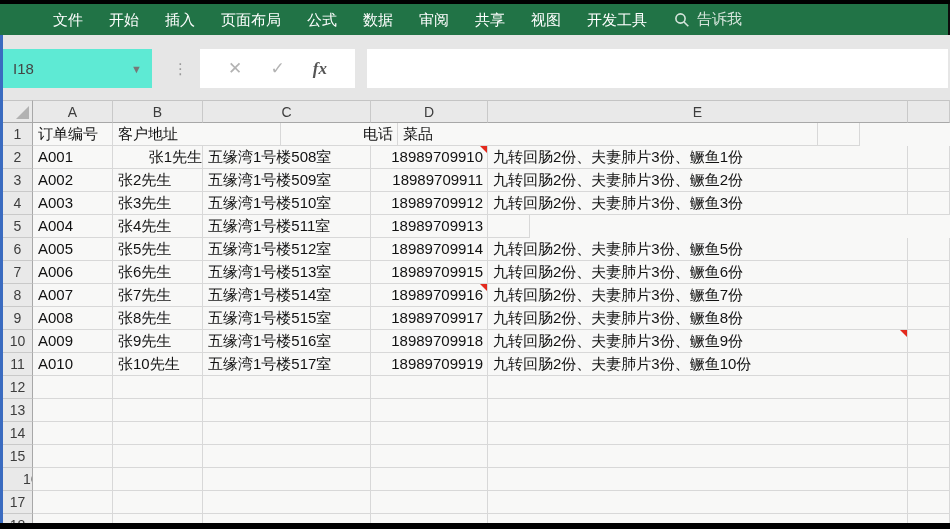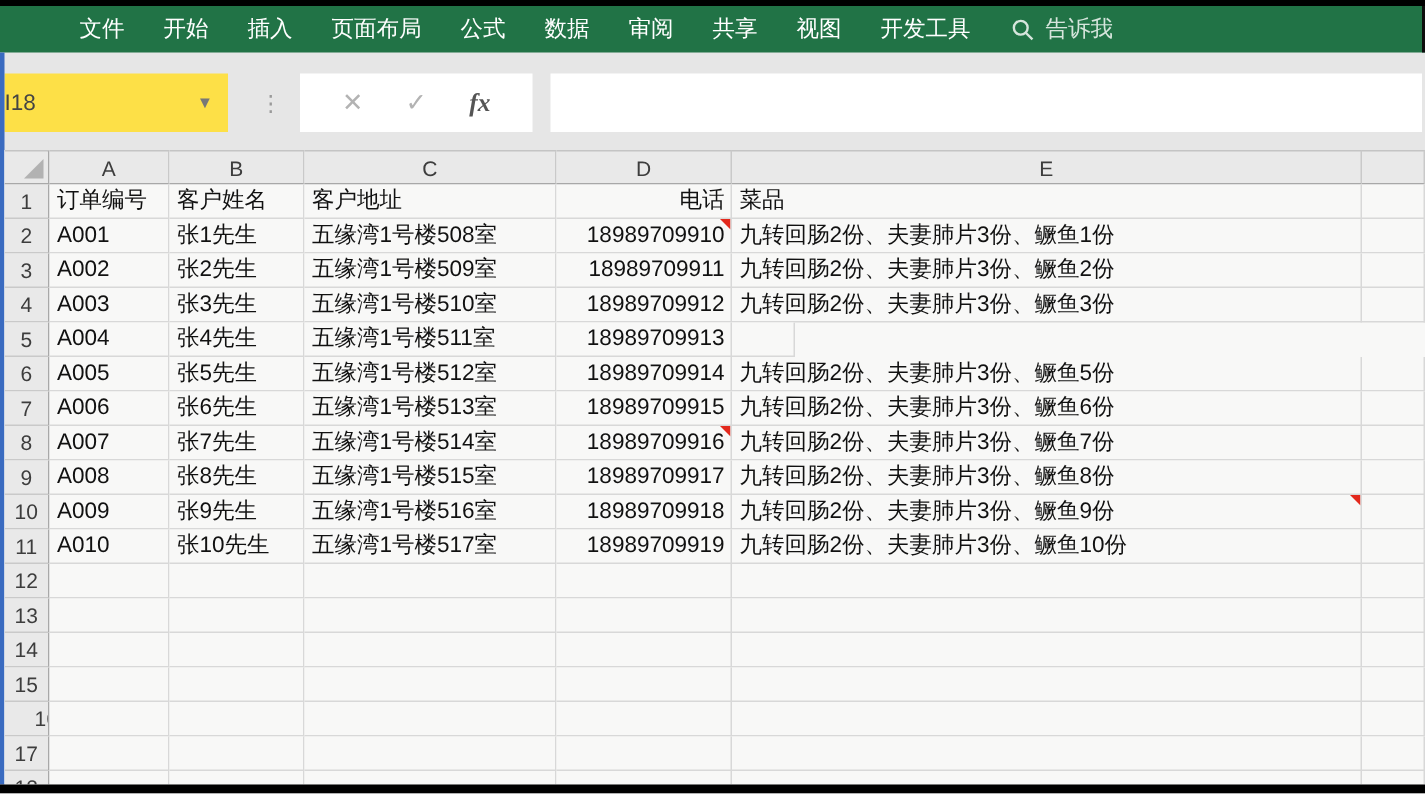--- a/index.html
+++ b/index.html
@@ -16,22 +16,22 @@
   .ribbon { position:absolute; left:0; top:4px; width:950px; height:31px; background:#217346;
             display:flex; align-items:center; padding-left:40px; color:#fff; font-size:15px;
             border-right:2px solid #0d0d0d;}
   .ribbon .tab { padding:0 13px; height:31px; line-height:31px; cursor:default; white-space:nowrap; }
   .tell-me { display:flex; align-items:center; gap:7px; margin-left:14px; color:#d6e5dc; }
   .tell-me svg { display:block; }
 
   
   .formula-row { position:absolute; left:3px; top:35px; width:945px; height:65px;
                  display:flex; align-items:center; }
-  .name-box { position:absolute; left:0; top:14px; width:149px; height:39px; background:#fde047;
-              display:flex; align-items:center; font-size:15px; color:#444; }
+  .name-box { position:absolute; left:0; top:14px; width:149px; height:39px; background:#5eead4;
+              display:flex; align-items:center; padding-left:10px; font-size:15px; color:#444; }
   .name-box .caret { margin-left:auto; margin-right:10px; color:#777; font-size:11px; }
   .dots { position:absolute; left:170px; top:14px; height:39px; display:flex; align-items:center;
           color:#9a9a9a; font-size:15px; letter-spacing:0; }
   .fx-group { position:absolute; left:197px; top:14px; width:155px; height:39px; background:#fff;
               display:flex; align-items:center; justify-content:space-around; padding:0 14px; }
   .btn-x, .btn-check { color:#b3b3b3; font-size:17px; }
   .btn-fx { color:#555; font-size:17px; font-style:italic; font-family:"Liberation Serif",serif; font-weight:bold; }
   .formula-input { position:absolute; left:364px; top:14px; width:581px; height:39px; background:#fff;
                    font-size:14px; padding:9px 8px; color:#222; }
 
@@ -108,30 +108,29 @@
         <div class="cell hdr" style="width: 80px;">A</div>
         <div class="cell hdr" style="width: 90px;">B</div>
         <div class="cell hdr" style="width: 168px;">C</div>
         <div class="cell hdr" style="width: 117px;">D</div>
         <div class="cell hdr" style="width: 420px;">E</div>
         <div class="cell hdr" style="width: 42px;"></div>
       </div>
       <div class="g-row">
         <div class="cell hdr rn" style="width: 30px;">1</div>
         <div class="cell " style="width: 80px;">订单编号</div>
-        <div class="cell " style="width: 90px;">客户姓名</div>
         <div class="cell " style="width: 168px;">客户地址</div>
         <div class="cell num" style="width: 117px;">电话</div>
         <div class="cell " style="width: 420px;">菜品</div>
         <div class="cell " style="width: 42px;"></div>
       </div>
       <div class="g-row">
         <div class="cell hdr rn" style="width: 30px;">2</div>
         <div class="cell " style="width: 80px;">A001</div>
-        <div class="cell " style="width: 90px;">张1先生</div>
+        <div class="cell " style="width: 90px; text-align: right;">张1先生</div>
         <div class="cell " style="width: 168px;">五缘湾1号楼508室</div>
         <div class="cell num" style="width: 117px;">18989709910<span class="comment-marker"></span></div>
         <div class="cell " style="width: 420px;">九转回肠2份、夫妻肺片3份、鳜鱼1份</div>
         <div class="cell " style="width: 42px;"></div>
       </div>
       <div class="g-row">
         <div class="cell hdr rn" style="width: 30px;">3</div>
         <div class="cell " style="width: 80px;">A002</div>
         <div class="cell " style="width: 90px;">张2先生</div>
         <div class="cell " style="width: 168px;">五缘湾1号楼509室</div>

